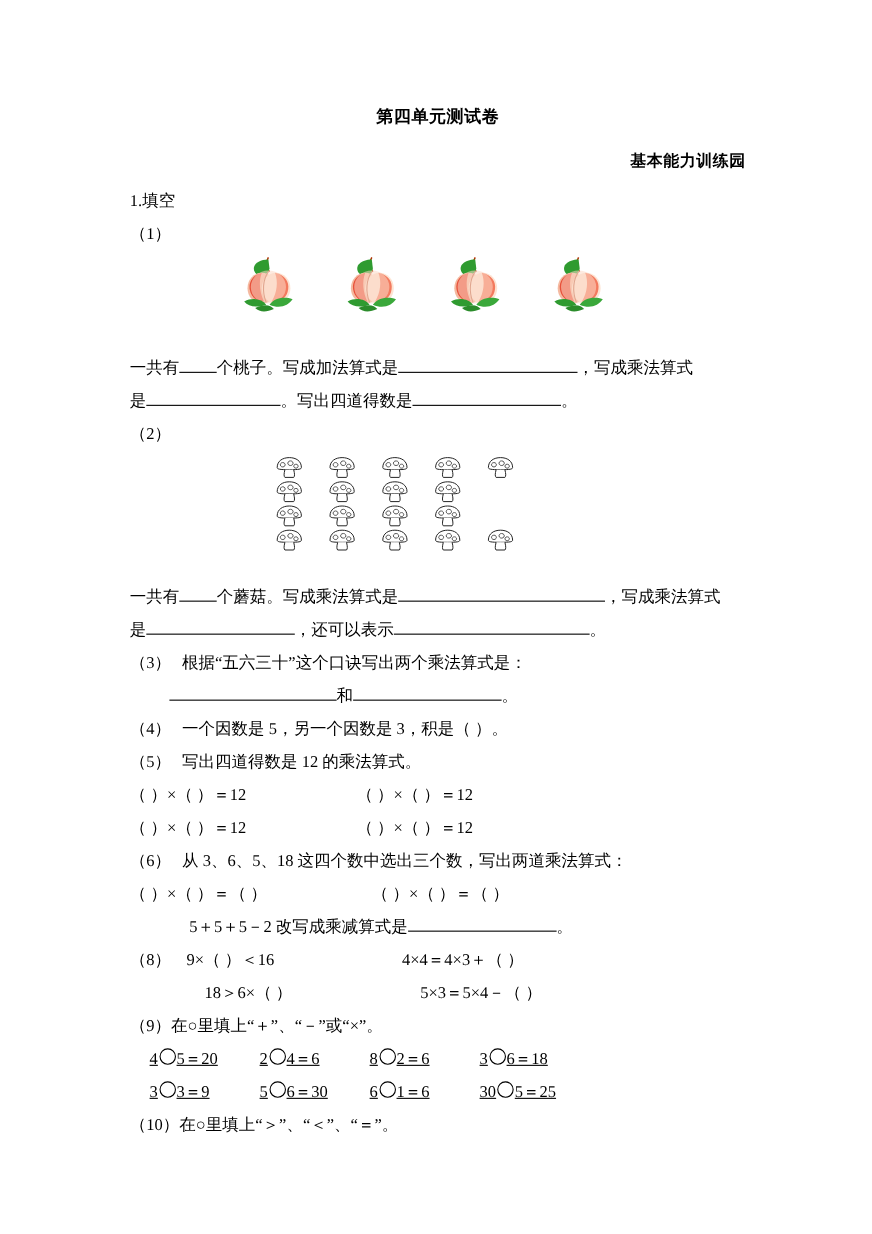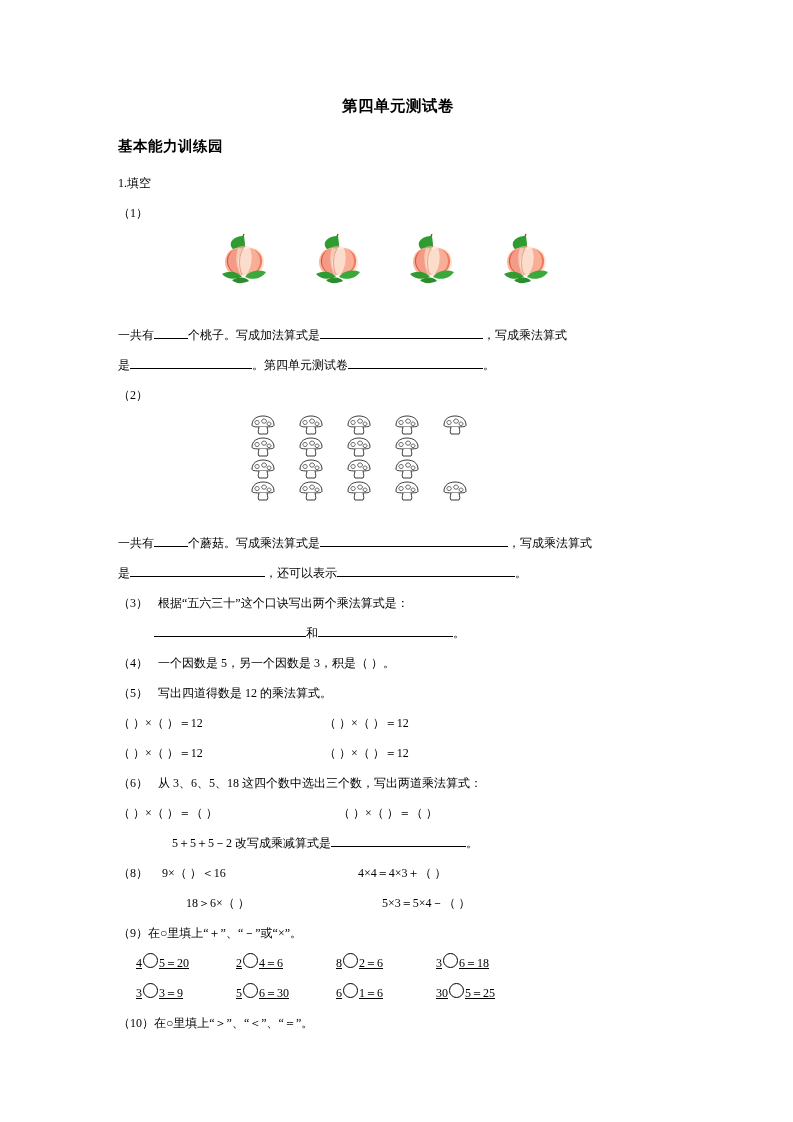--- a/index.html
+++ b/index.html
@@ -33,23 +33,24 @@
     font-weight: bold;
     font-size: 15.5px;
     letter-spacing: 0.5px;
     margin: 0 0 20px 0;
   }
   .section-head {
     font-weight: bold;
     font-size: 14.5px;
     margin: 0 0 12px 0;
     letter-spacing: 0.5px;
+    text-align: right;
   }
   .line {
-    font-size: 12px;
+    font-size: 15px;
     line-height: 30px;
     margin: 0;
     white-space: nowrap;
   }
   .indent1 { padding-left: 0px; }
   .indent2 { padding-left: 18px; }
   .indent3 { padding-left: 36px; }
   .indent4 { padding-left: 54px; }
   .blank {
     display: inline-block;
@@ -195,21 +196,21 @@
           <path d="M52 42 C44 39 35 41 31 47 C40 51 48 48 52 42 Z" fill="#3aa83a"></path>
           <path d="M18 50 C26 46 32 47 35 51 C28 54 22 54 18 50 Z" fill="#2b8c2b"></path>
         </svg>
       </span>
     </div>
 
     <div class="line">
       <span>一共有</span><span class="blank b34"></span><span>个桃子。写成加法算式是</span><span class="blank b160"></span><span>，写成乘法算式</span>
     </div>
     <div class="line">
-      <span>是</span><span class="blank b120"></span><span>。第四单元测试卷</span><span class="blank b135"></span><span>。</span>
+      <span>是</span><span class="blank b120"></span><span>。写出四道得数是</span><span class="blank b135"></span><span>。</span>
     </div>
 
     <div class="line indent1">（2）</div>
 
     <div class="mush-block">
       <div class="mush-row">
         <span class="mush"><svg width="30" height="22" viewBox="0 0 30 22">
               <path d="M4 11 C4 5 9 2 15 2 C21 2 26 5 26 11 C26 12.5 24 13 15 13 C6 13 4 12.5 4 11 Z" fill="#fff" stroke="#222" stroke-width="0.9"></path>
               <path d="M9 6.5 a2.2 2 0 1 0 0.1 0" fill="none" stroke="#222" stroke-width="0.7"></path>
               <path d="M16 5 a2.4 2.1 0 1 0 0.1 0" fill="none" stroke="#222" stroke-width="0.7"></path>

